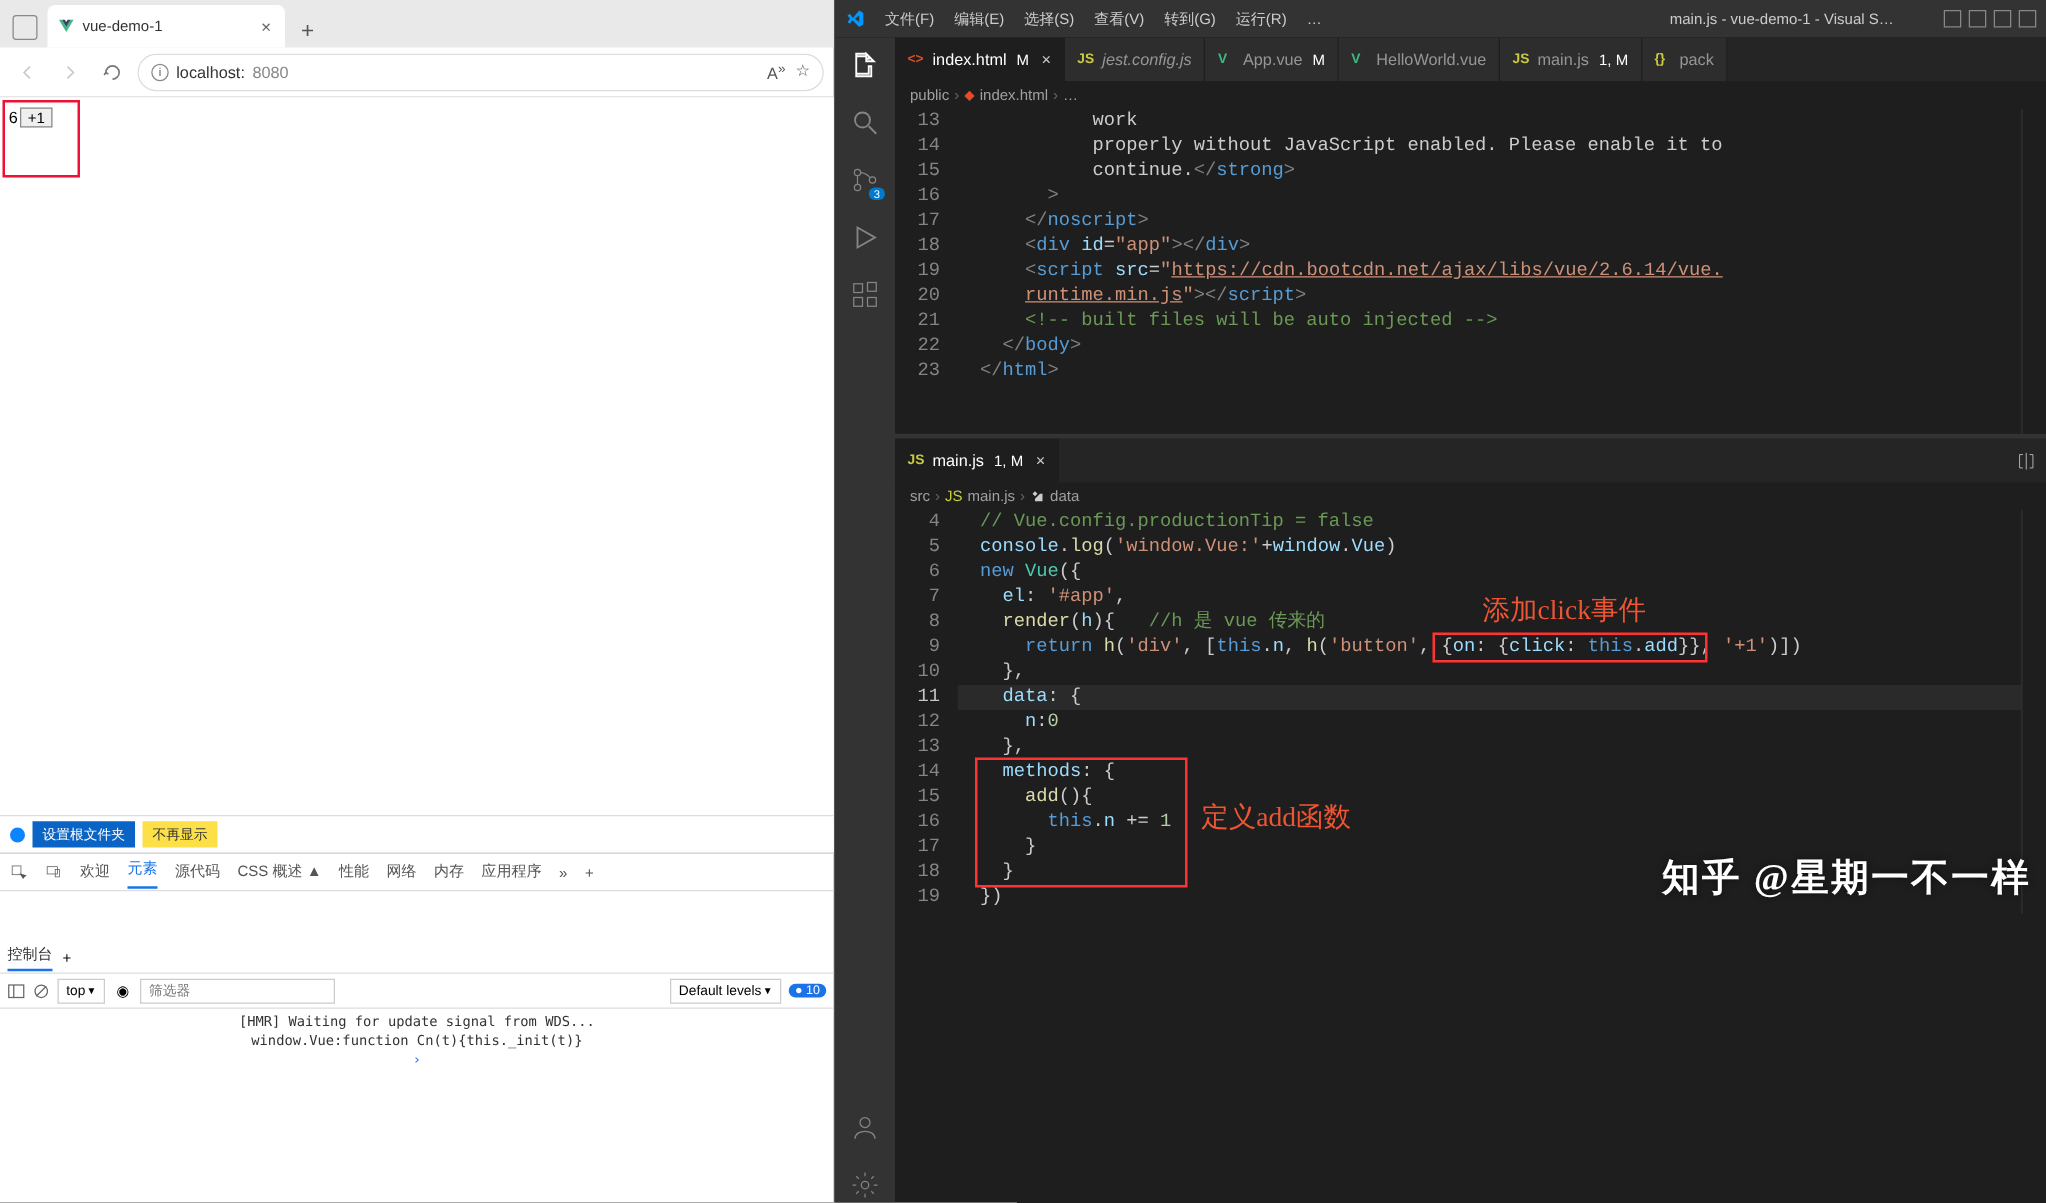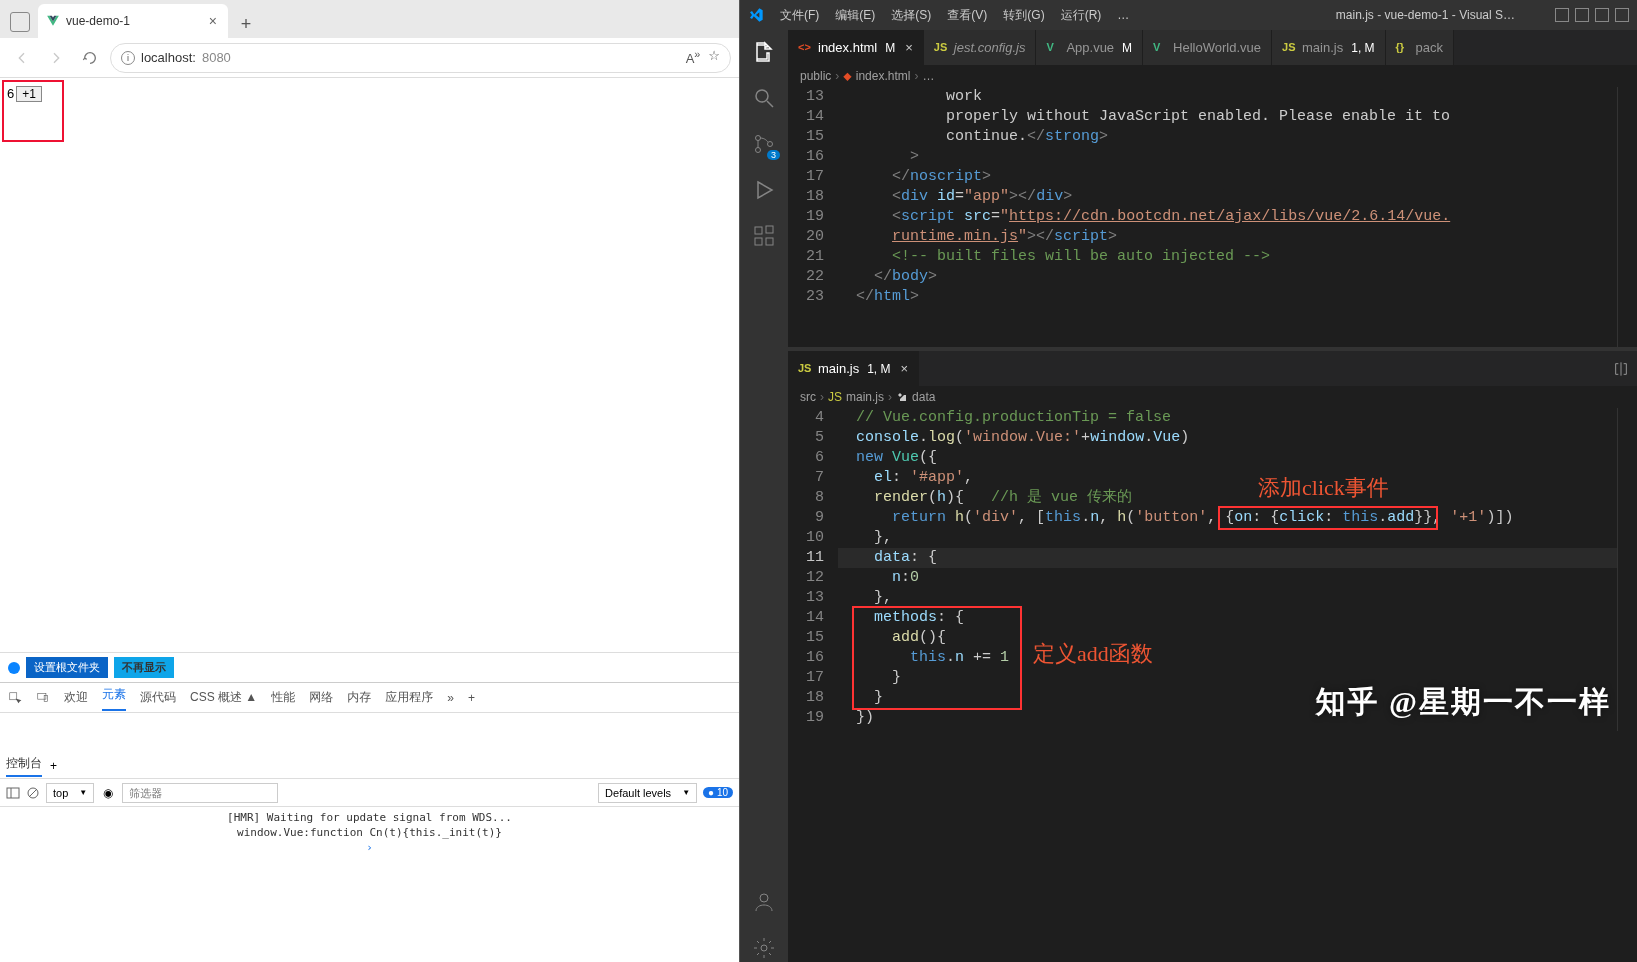--- a/index.html
+++ b/index.html
@@ -1,20 +1,20 @@
 <!DOCTYPE html>
 <html><head>
 <meta charset="utf-8">
 <style>
 * { margin: 0; padding: 0; box-sizing: border-box; }
 body { font-family: "Segoe UI", "Microsoft YaHei", sans-serif; overflow: hidden; width: 1637px; height: 962px; }
 .root { display: flex; width: 100%; height: 100%; }
 
 
-.browser { width: 740px; height: 962px; display: flex; flex-direction: column; background: #fff; border-right: 1px solid #555; }
+.browser { width: 668px; height: 962px; display: flex; flex-direction: column; background: #fff; border-right: 1px solid #555; }
 
 .tabbar { height: 38px; background: #e9e9e9; display: flex; align-items: flex-end; padding-left: 6px; }
 .win-tabs-icon { width: 20px; height: 20px; border: 1px solid #888; border-radius: 3px; margin: 6px 8px 6px 4px; }
 .tab { height: 34px; background: #fff; border-radius: 6px 6px 0 0; display: flex; align-items: center; padding: 0 8px; min-width: 190px; font-size: 12px; color: #333; }
 .tab svg { width: 14px; height: 14px; margin-right: 6px; }
 .tab-close { margin-left: auto; color: #666; font-size: 14px; padding: 0 3px; }
 .tab-add { width: 28px; height: 28px; display: flex; align-items: center; justify-content: center; color: #555; font-size: 18px; margin-left: 4px; }
 
 .nav { height: 40px; display: flex; align-items: center; padding: 0 8px; border-bottom: 1px solid #ddd; gap: 6px; }
 .nav-btn { width: 28px; height: 28px; display: flex; align-items: center; justify-content: center; color: #777; border-radius: 4px; }
@@ -26,37 +26,37 @@
 .url-port { color: #888; }
 .url-right { margin-left: auto; display: flex; gap: 8px; }
 
 .page { flex: 1; position: relative; background: #fff; }
 .red-box { position: absolute; left: 2px; top: 2px; width: 62px; height: 62px; border: 2px solid #e13; display: flex; align-items: flex-start; padding: 4px 3px; gap: 2px; font-size: 13px; }
 .red-box button { font-size: 12px; border: 1px solid #888; background: #efefef; padding: 0 5px; cursor: pointer; }
 
 .info-bar { height: 30px; background: #fff; border-top: 1px solid #ddd; display: flex; align-items: center; font-size: 12px; padding: 0 8px; gap: 6px; }
 .info-dot { width: 12px; height: 12px; background: #0a84ff; border-radius: 50%; }
 .info-btn { background: #0a64c6; color: #fff; padding: 3px 8px; font-size: 11px; border: none; }
-.info-btn.g { background: #0ea5e9; color: #333; font-weight: bold; }
+.info-btn.g { background: #fde047; color: #333; }
 
 .devtools { height: 280px; border-top: 1px solid #ccc; display: flex; flex-direction: column; font-size: 12px; }
 .dt-tabs { height: 30px; display: flex; align-items: center; gap: 14px; padding: 0 8px; border-bottom: 1px solid #ddd; color: #555; }
 .dt-tabs .active { color: #1a73e8; border-bottom: 2px solid #1a73e8; padding-bottom: 6px; margin-bottom: -2px; }
 .dt-tabs svg { width: 14px; height: 14px; }
 .dt-split { display: flex; height: 46px; border-bottom: 1px solid #ddd; }
 .dt-el { flex: 1; padding: 3px 6px; font-family: Consolas, monospace; font-size: 11px; color: #999; }
 .dt-bc { height: 20px; background: #f5f5f5; padding: 0 6px; display: flex; align-items: center; }
 .dt-bc-item { background: #c6d9f0; padding: 1px 5px; font-size: 11px; color: #357; }
 .dt-styles { width: 180px; border-left: 1px solid #ddd; }
 .dt-styles-tabs { display: flex; gap: 8px; padding: 3px 6px; font-size: 11px; color: #555; }
 .dt-styles-tabs .active { border-bottom: 2px solid #333; }
 .dt-console-tab { height: 26px; border-bottom: 1px solid #ddd; display: flex; align-items: center; gap: 8px; padding: 0 6px; margin-top: 40px; }
 .dt-console-tab .t { border-bottom: 2px solid #1a73e8; padding-bottom: 3px; color: #333; }
 .dt-ctrls { height: 28px; display: flex; align-items: center; gap: 6px; padding: 0 6px; border-bottom: 1px solid #ddd; }
-.ctrl { height: 20px; border: 1px solid #ccc; font-size: 11px; padding: 0 6px; display: flex; align-items: center; gap: 11px; }
+.ctrl { height: 20px; border: 1px solid #ccc; font-size: 11px; padding: 0 6px; display: flex; align-items: center; gap: 1px; }
 .ctrl .arr { font-size: 8px; }
 .ctrl-eye { width: 16px; height: 16px; display: flex; align-items: center; justify-content: center; }
 .ctrl-filter { flex: 0 0 100px; }
 .ctrl-badge { background: #1a73e8; color: #fff; border-radius: 8px; padding: 0 5px; font-size: 10px; }
 .console-body { flex: 1; padding: 4px 24px; font-family: Consolas, monospace; font-size: 11px; color: #333; text-align: center; }
 .console-body .ln { margin-bottom: 2px; }
 .console-body .prompt { color: #1a73e8; }
 
 
 .vscode { flex: 1; background: #1e1e1e; color: #ccc; display: flex; flex-direction: column; font-size: 13px; }
@@ -107,21 +107,21 @@
 .c-fn { color: #dcdcaa; }
 .c-this { color: #569cd6; }
 .c-prop { color: #9cdcfe; }
 .c-num { color: #b5cea8; }
 
 .pane-split { height: 4px; background: #333; }
 
 .ed-pane2 { display: flex; flex-direction: column; height: 380px; position: relative; }
 .red-anno { position: absolute; border: 2px solid #f33; pointer-events: none; }
 .red-text { position: absolute; color: #e53; font-size: 22px; font-family: "Microsoft YaHei"; pointer-events: none; }
-.watermark { position: absolute; right: 26px; bottom: 8px; color: #fff; font-size: 30px; font-weight: bold; text-shadow: 0 0 6px rgba(0,0,0,.5); font-family: "Microsoft YaHei"; letter-spacing: 2px; }
+.watermark { position: absolute; right: 12px; bottom: 8px; color: #fff; font-size: 30px; font-weight: bold; text-shadow: 0 0 6px rgba(0,0,0,.5); font-family: "Microsoft YaHei"; letter-spacing: 2px; }
 
 
 .fi-html { color: #e44d26; }
 .fi-js { color: #cbcb41; }
 .fi-vue { color: #41b883; }
 .fi-json { color: #cbcb41; }
 </style>
 </head>
 <body>
 

